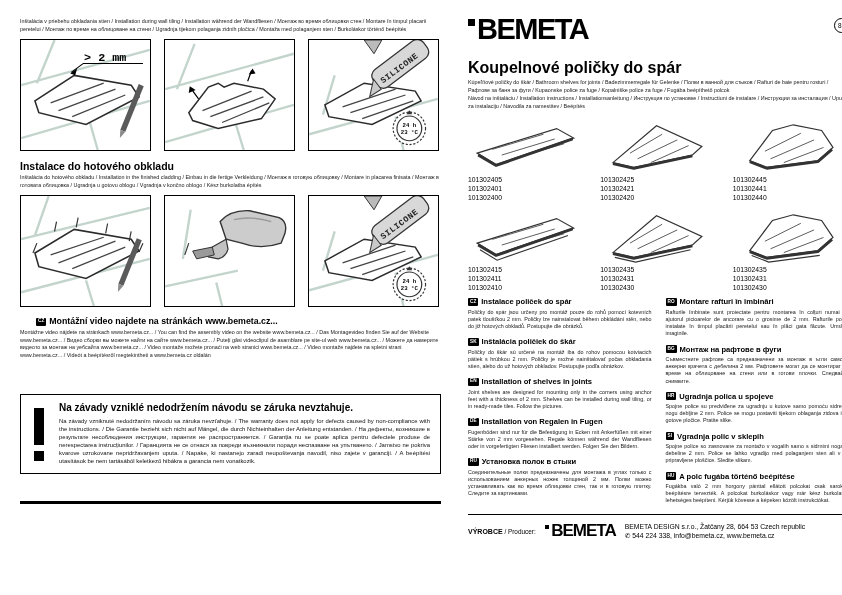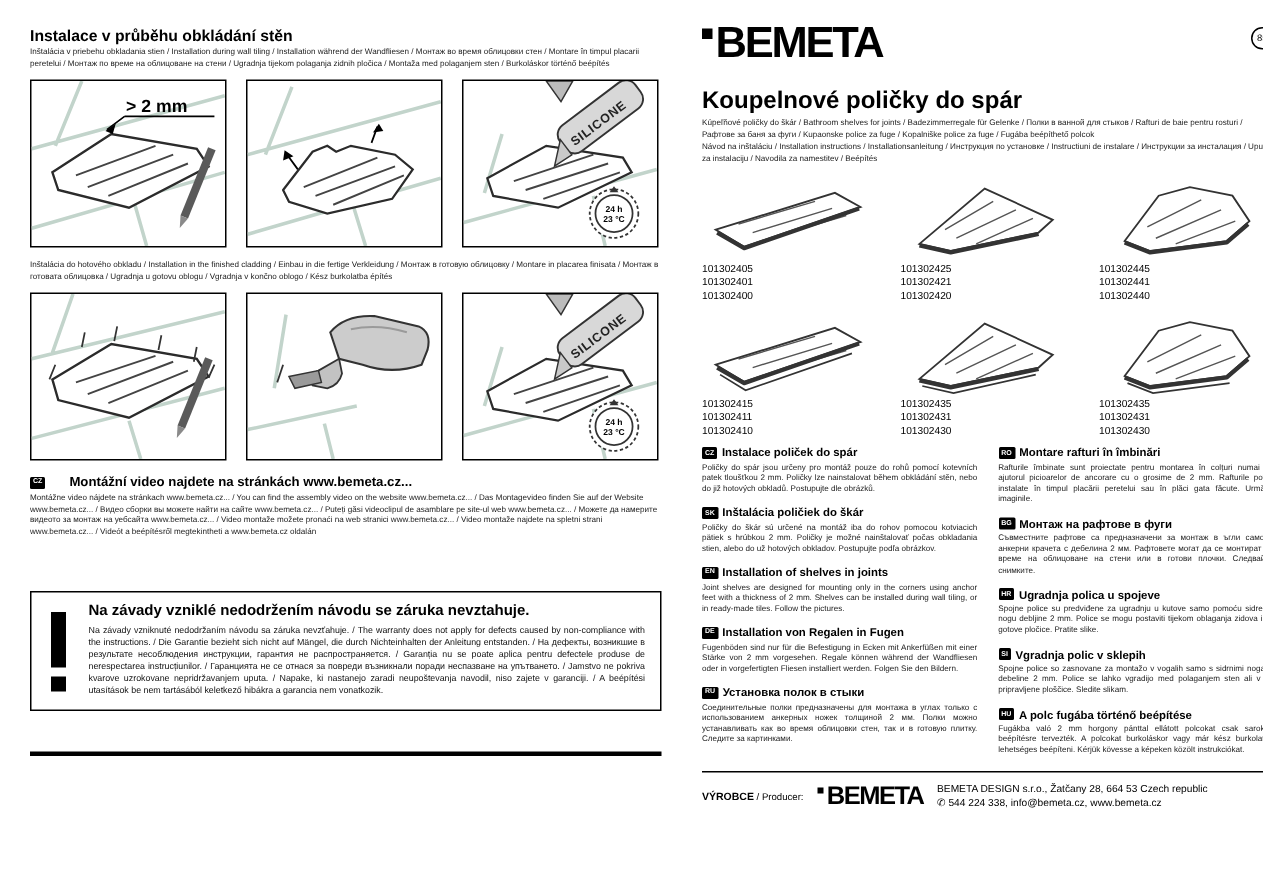--- a/index.html
+++ b/index.html
@@ -3,25 +3,25 @@
 <meta charset="utf-8">
 <style>
   html,body{margin:0;padding:0;background:#fff;}
   .page{position:relative;width:842px;height:595px;background:#fff;overflow:hidden;
         font-family:"Liberation Sans","DejaVu Sans",sans-serif;color:#000;}
   .col-left{position:absolute;left:20px;top:18px;width:421px;}
   .col-right{position:absolute;left:455px;top:16px;width:381px;margin-left:13px;}
 
   .sec-title{font-size:10.5px;font-weight:bold;margin:0 0 2px;}
   .ml{font-size:5.4px;line-height:7.9px;color:#1a1a1a;margin:0;}
-  .panels{display:flex;gap:13px;margin:5px 0 9px;}
+  .panels{display:flex;gap:13px;margin:5px 0 9px;font-family:Liberation Mono, monospace;}
   .panel{width:131px;height:112px;border:1.3px solid #000;box-sizing:border-box;background:#fff;}
   .panel svg{display:block;width:100%;height:100%;}
 
-  .video-h{font-size:8.8px;font-weight:bold;margin:8px 0 3px;display:flex;align-items:flex-end;gap:16px;}
+  .video-h{font-size:8.8px;font-weight:bold;margin:8px 16px 3px;display:flex;align-items:flex-end;gap:3px;}
   .lang{background:#000;color:#fff;font-size:4.7px;font-weight:bold;padding:1.5px 2px;line-height:1;border-radius:1px;flex:none;}
 
   .warning{border:1.6px solid #000;margin-top:34px;padding:7px 10px 8px 38px;position:relative;}
   .warn-bang-bar{position:absolute;left:13px;top:13px;width:10px;height:37px;background:#000;}
   .warn-bang-dot{position:absolute;left:13px;top:56px;width:10px;height:10px;background:#000;}
   .warn-title{font-size:10px;font-weight:bold;margin:0 0 4px;}
   .warn-body{font-size:5.9px;line-height:8px;margin:0;text-align:justify;color:#111;}
   .left-rule{height:2.6px;background:#000;margin-top:27px;}
 
   .r-head{position:relative;height:36px;}
@@ -46,21 +46,20 @@
   .f-logo .logo-square{width:4.5px;height:4.5px;margin-top:2px;}
   .address{font-size:6.8px;line-height:9.5px;}
 </style>
 </head>
 <body>
 
 <div class="page">
 
   <div class="col-left">
 
-    <h1 class="sec-title">Instalace v průběhu obkládání stěn</h1>
     <p class="ml">Inštalácia v priebehu obkladania stien / Installation during wall tiling / Installation während der Wandfliesen / Монтаж во время облицовки стен / Montare în timpul placarii peretelui / Монтаж по време на облицоване на стени / Ugradnja tijekom polaganja zidnih pločica / Montaža med polaganjem sten / Burkoláskor történő beépítés</p>
 
     <div class="panels">
       <div class="panel">
         <svg viewBox="0 0 131 112">
           <path d="M34,0 L16,44 M0,46 L131,10 M0,100 L131,62 M78,112 L70,84" stroke="#c2d4cb" stroke-width="2.4" fill="none"></path>
           <polygon points="14,62 54,36 112,46 120,58 66,86 18,74" fill="#fff" stroke="#2b2b2b" stroke-width="1.6"></polygon>
           <path d="M30,64 L84,44 M38,72 L96,50 M52,78 L106,56" stroke="#444" stroke-width="1.3" fill="none"></path>
           <text x="64" y="21" font-size="12" font-weight="bold">&gt; 2 mm</text>
           <path d="M63,24 L124,24 M63,24 L51,33" stroke="#000" stroke-width="1.1" fill="none"></path>
@@ -96,20 +95,21 @@
             <circle cx="102" cy="90" r="16.5" fill="#fff" stroke="#333" stroke-width="1.2" stroke-dasharray="2.2,1.7"></circle>
             <circle cx="102" cy="90" r="12.6" fill="#fff" stroke="#333" stroke-width="1.2"></circle>
             <polygon points="102,71.5 99,75.5 105,75.5" fill="#333"></polygon>
             <text x="102" y="89" text-anchor="middle" font-size="5.8" font-weight="bold">24 h</text>
             <text x="102" y="96" text-anchor="middle" font-size="5.8" font-weight="bold">23 °C</text>
           </g>
         </svg>
       </div>
     </div>
 
+    <h1 class="sec-title">Instalace do hotového obkladu</h1>
     <p class="ml">Inštalácia do hotového obkladu / Installation in the finished cladding / Einbau in die fertige Verkleidung / Монтаж в готовую облицовку / Montare in placarea finisata / Монтаж в готовата облицовка / Ugradnja u gotovu oblogu / Vgradnja v končno oblogo / Kész burkolatba építés</p>
 
     <div class="panels">
       <div class="panel">
         <svg viewBox="0 0 131 112">
           <path d="M28,0 L14,40 M0,44 L131,12 M0,98 L131,64 M74,112 L66,86" stroke="#c2d4cb" stroke-width="2.4" fill="none"></path>
           <polygon points="14,58 54,34 112,44 120,56 66,84 18,72" fill="#fff" stroke="#2b2b2b" stroke-width="1.6"></polygon>
           <path d="M30,60 L84,42 M38,68 L96,46 M52,74 L106,52" stroke="#444" stroke-width="1.3" fill="none"></path>
           <path d="M36,26 L34,36 M58,22 L56,32 M88,28 L86,38 M16,48 L12,58 M112,36 L110,46 M124,48 L120,57" stroke="#333" stroke-width="1.2" fill="none"></path>
           <g transform="rotate(22 110 70)">

